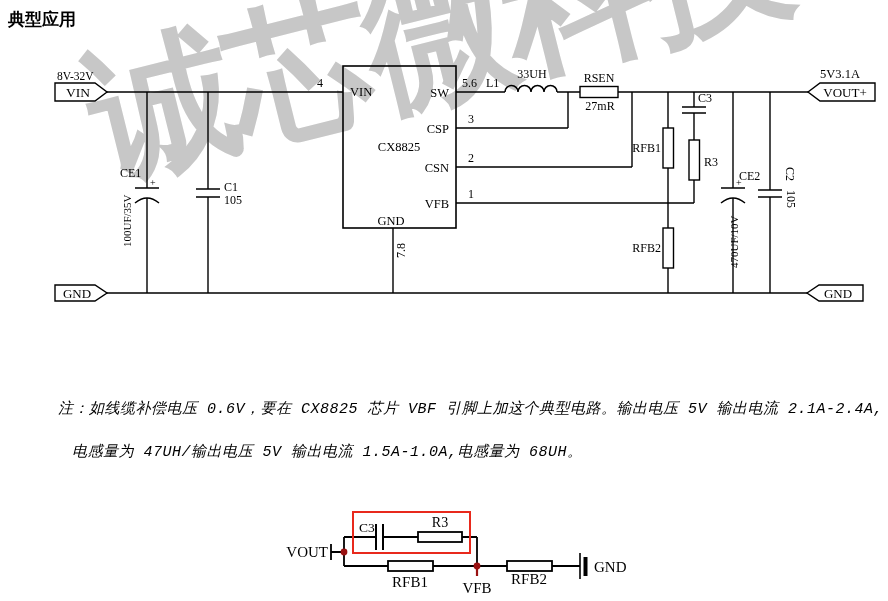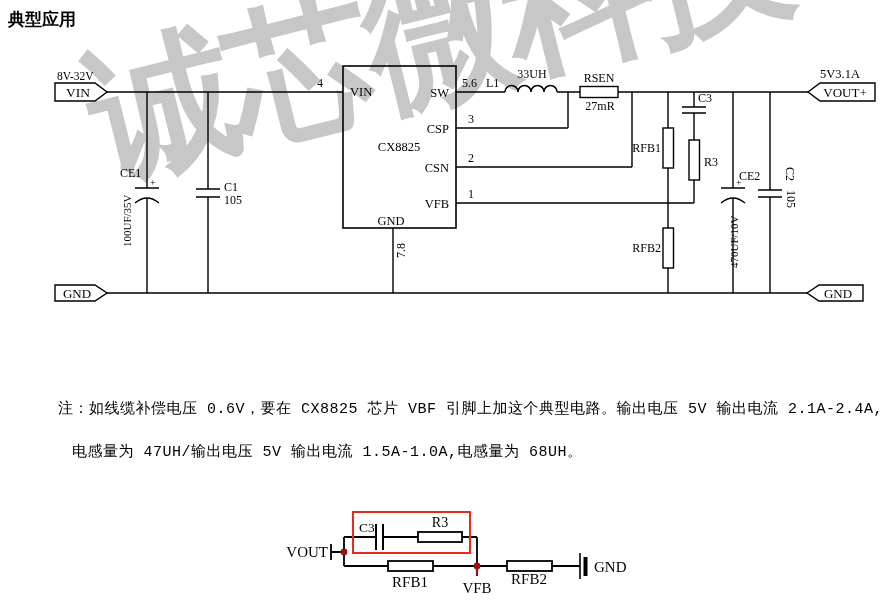--- a/index.html
+++ b/index.html
@@ -21,20 +21,21 @@
     font-size:17px;font-weight:bold;color:#000;
   }
   svg{position:absolute;left:0;z-index:1;}
   #main-schematic{top:0;}
   #sub-schematic{top:495px;}
   .note{
     position:absolute;z-index:2;color:#000;
     font-size:15px;letter-spacing:0.5px;
     font-family:"Liberation Mono","DejaVu Sans Mono",monospace;
     white-space:nowrap;
+    font-style:italic;
   }
   #note-line1{left:58px;top:399px;}
   #note-line2{left:72px;top:442px;}
   text{font-family:"Liberation Serif",serif;fill:#000;}
 </style>
 </head>
 <body>
 
 <div class="watermark">诚芯微科技</div>
 <div class="page-title">典型应用</div>

